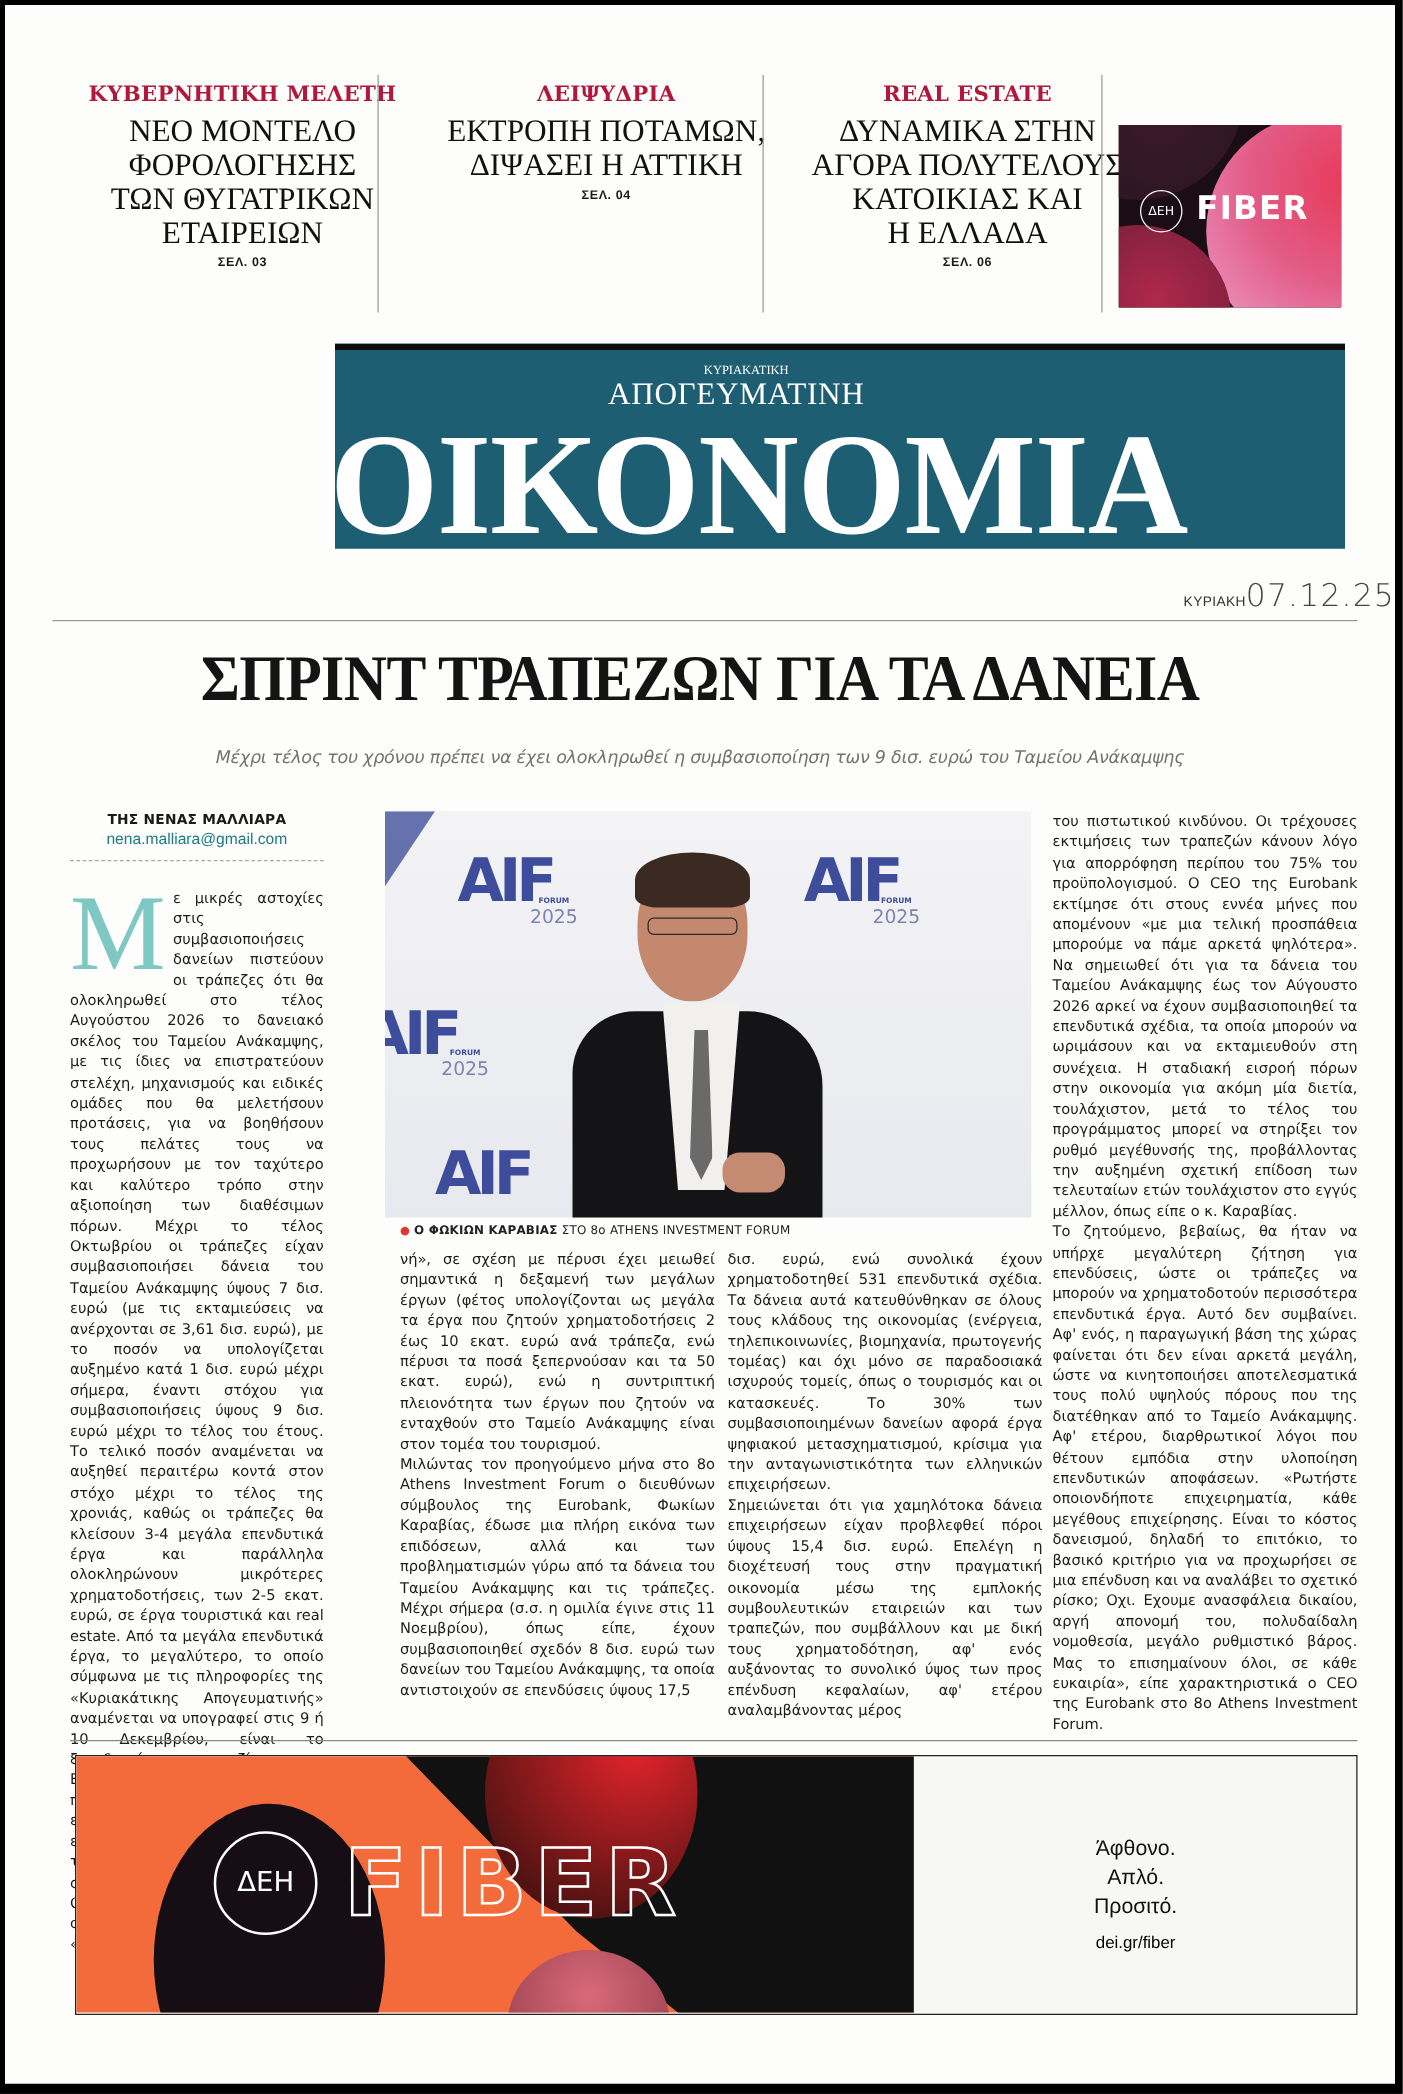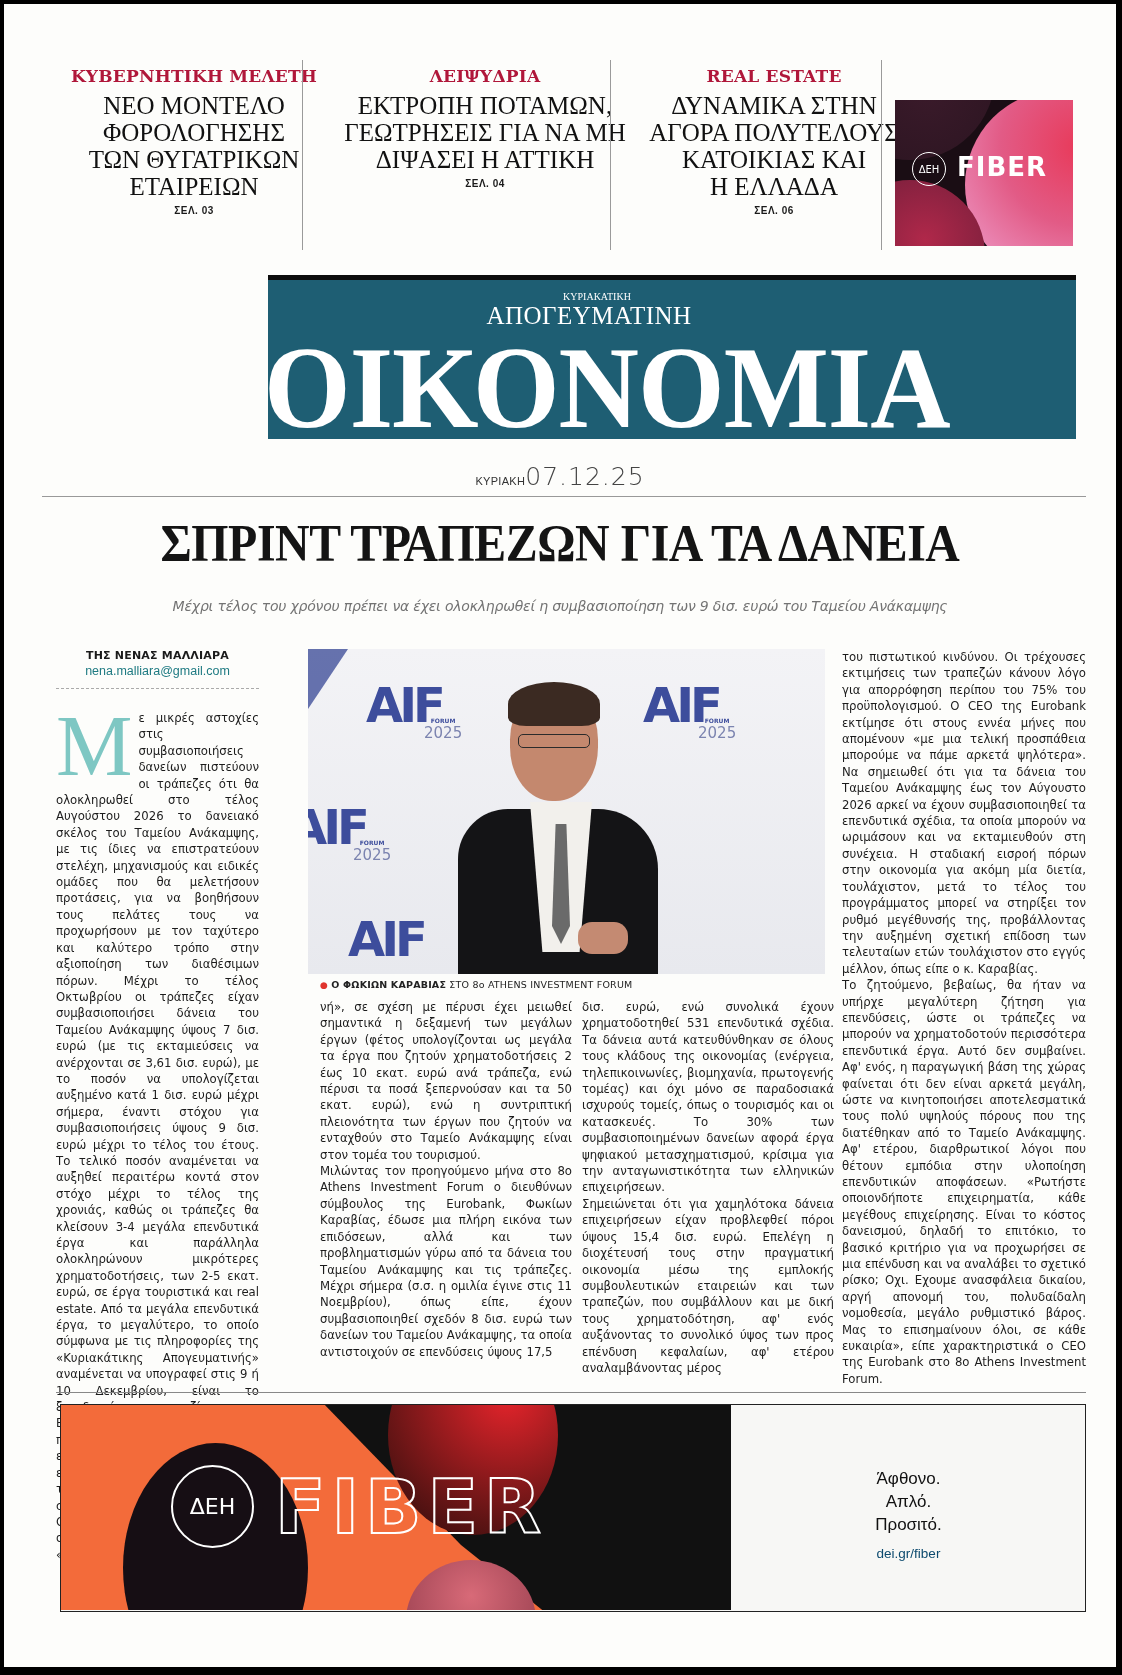--- a/index.html
+++ b/index.html
@@ -48,21 +48,21 @@
     background: #1e5e73; border-top: 5px solid #0d0d0d;
   }
   .masthead .small { position: absolute; left: 0; right: 0; top: 11px; text-align: center;
     color: #fff; font-family: "Liberation Serif", serif; font-size: 10px; padding-right: 150px; }
   .masthead .brand { position: absolute; left: 0; right: 16px; top: 22px; text-align: center;
     color: #fff; font-family: "Liberation Serif", serif; font-size: 25px; padding-right: 150px; letter-spacing: 0.5px; }
   .masthead .title { position: absolute; left: -4px; top: 50px; color: #fff;
     font-family: "Liberation Serif", serif; font-weight: bold; font-size: 116px; line-height: 116px; letter-spacing: -1px;
     transform: scaleX(0.96); transform-origin: left; }
 
-  .dateline { position: absolute; left: 0; width: 1112px; top: 458px; text-align: center; padding-right: 0; color: #333; }
+  .dateline { position: absolute; left: 0; width: 1112px; top: 458px; text-align: right; padding-right: 0; color: #333; }
   .dateline .day { font-size: 11px; letter-spacing: 0.3px; }
   .dateline .date { font-size: 25px; font-family: "DejaVu Sans", sans-serif; font-weight: 200; letter-spacing: 1px; color: #444; }
   .hr1 { position: absolute; left: 38px; width: 1044px; top: 492px; height: 1px; background: #999; }
 
   
   .headline { position: absolute; left: 0; width: 1112px; top: 510px; text-align: center;
     font-family: "Liberation Serif", serif; font-size: 52px; line-height: 60px; color: #141414; letter-spacing: -0.5px;
     transform: scaleX(0.92); }
   .deck { position: absolute; left: 0; width: 1112px; top: 594px; text-align: center;
     font-family: "DejaVu Sans", sans-serif; font-style: italic; font-size: 14px; color: #737373; letter-spacing: -0.2px; }
@@ -109,21 +109,21 @@
   .big-ad .art .e2 { position: absolute; left: 327px; top: -70px; width: 170px; height: 200px; border-radius: 50%;
     background: radial-gradient(circle at 70% 30%, #e5242b, #5e1414 70%, #2a0c0c); }
   .big-ad .art .e3 { position: absolute; left: 345px; top: 155px; width: 130px; height: 120px; border-radius: 50%;
     background: radial-gradient(circle at 50% 30%, #d86a78, #8a3646); }
   .big-ad .logo-circle { position: absolute; left: 110px; top: 60px; width: 83px; height: 83px; border: 2.5px solid #fff; border-radius: 50%;
     color: #fff; font-size: 22px; display: flex; align-items: center; justify-content: center; font-family: "DejaVu Sans", sans-serif; }
   .big-ad .fiber { position: absolute; left: 214px; top: 62px; font-family: "DejaVu Sans", sans-serif; font-weight: bold; font-size: 74px;
     color: transparent; -webkit-text-stroke: 2px #fff; letter-spacing: 6px; line-height: 80px; }
   .big-ad .copy { position: absolute; left: 670px; top: 0; width: 355px; height: 205px; text-align: center; padding-top: 62px; }
   .big-ad .copy .l { font-family: "Liberation Sans", sans-serif; font-size: 17px; line-height: 23px; color: #111; }
-  .big-ad .copy .url { font-size: 13.5px; margin-top: 10px; color: #0c4a6e; }
+  .big-ad .copy .url { font-size: 13.5px; margin-top: 10px; color: #000000; }
 </style>
 </head>
 <body>
 
 <div class="page">
 
   <div class="teaser" style="left:40px;width:250px;">
     <div class="kicker">ΚΥΒΕΡΝΗΤΙΚΗ ΜΕΛΕΤΗ</div>
     <div class="hl">
       <div>ΝΕΟ ΜΟΝΤΕΛΟ</div>
@@ -132,21 +132,20 @@
       <div>ΕΤΑΙΡΕΙΩΝ</div>
     </div>
     <div class="pg">ΣΕΛ. 03</div>
   </div>
   <div class="vsep" style="left:298px;"></div>
 
   <div class="teaser" style="left:306px;width:300px;">
     <div class="kicker">ΛΕΙΨΥΔΡΙΑ</div>
     <div class="hl">
       <div>ΕΚΤΡΟΠΗ ΠΟΤΑΜΩΝ,</div>
-      <div>ΓΕΩΤΡΗΣΕΙΣ ΓΙΑ ΝΑ ΜΗ</div>
       <div>ΔΙΨΑΣΕΙ Η ΑΤΤΙΚΗ</div>
     </div>
     <div class="pg">ΣΕΛ. 04</div>
   </div>
   <div class="vsep" style="left:606px;"></div>
 
   <div class="teaser" style="left:614px;width:262px;">
     <div class="kicker">REAL ESTATE</div>
     <div class="hl">
       <div>ΔΥΝΑΜΙΚΑ ΣΤΗΝ</div>

